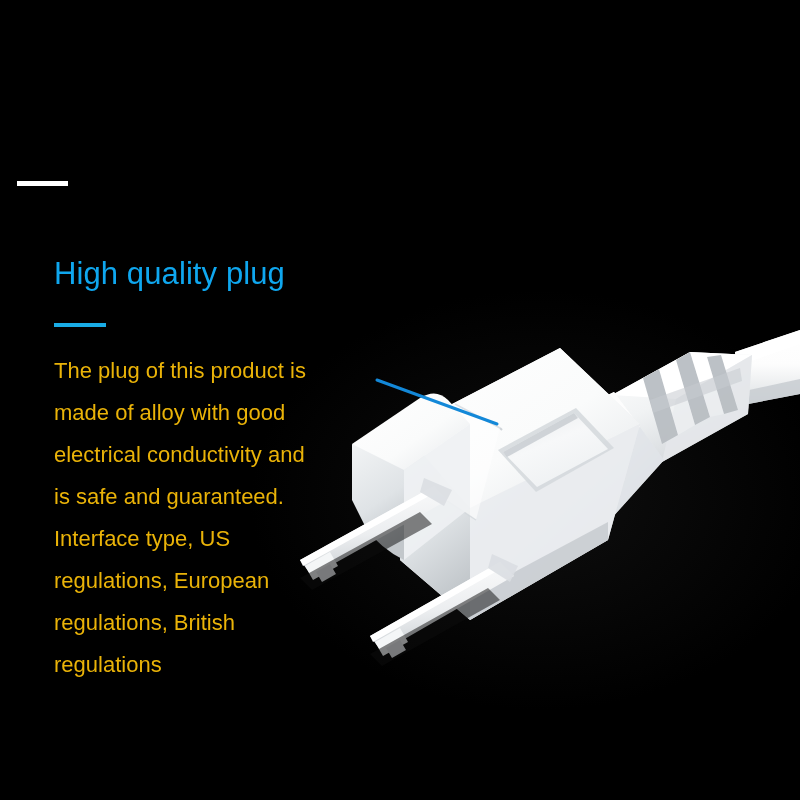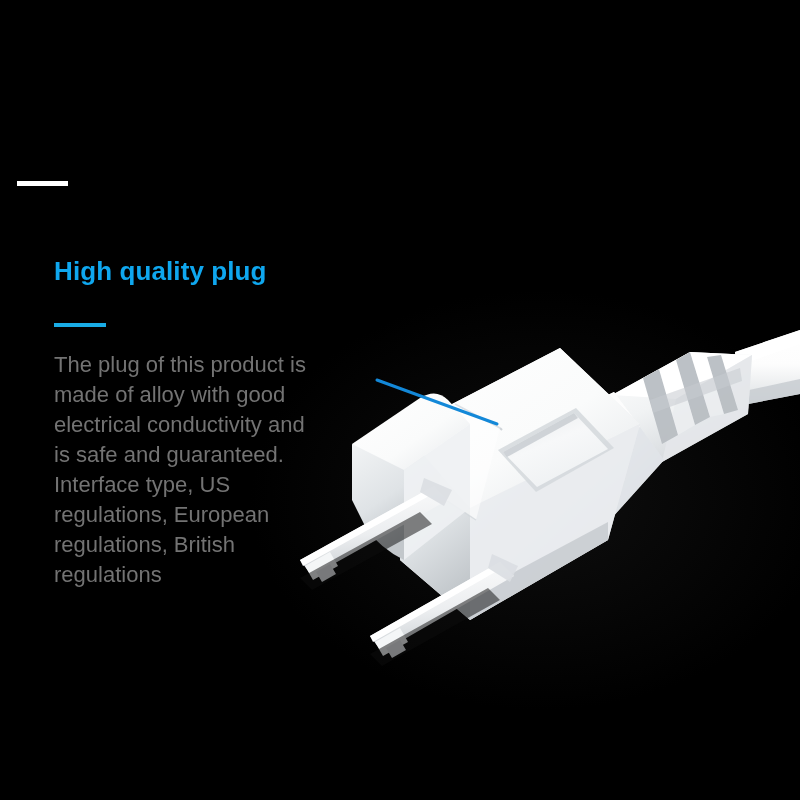--- a/index.html
+++ b/index.html
@@ -36,42 +36,42 @@
     left: 17px;
     top: 181px;
     width: 51px;
     height: 5px;
     background: #ffffff;
   }
   .subtitle {
     position: absolute;
     left: 54px;
     top: 256px;
-    font-size: 26px;
-    font-weight: 700;
+    font-size: 31px;
+    font-weight: 400;
     color: #0fa7ef;
     letter-spacing: 0.1px;
     white-space: nowrap;
   }
   .subtitle-rule {
     position: absolute;
     left: 54px;
     top: 323px;
     width: 52px;
     height: 4px;
     background: #19ace6;
   }
   .body-copy {
     position: absolute;
     left: 54px;
     top: 350px;
     width: 268px;
     font-size: 22px;
-    line-height: 30px;
-    color: #737373;
+    line-height: 42px;
+    color: #eab308;
     font-weight: 400;
     white-space: pre-line;
   }
 
   
   .plug-art {
     position: absolute;
     left: 0;
     top: 0;
     width: 800px;

